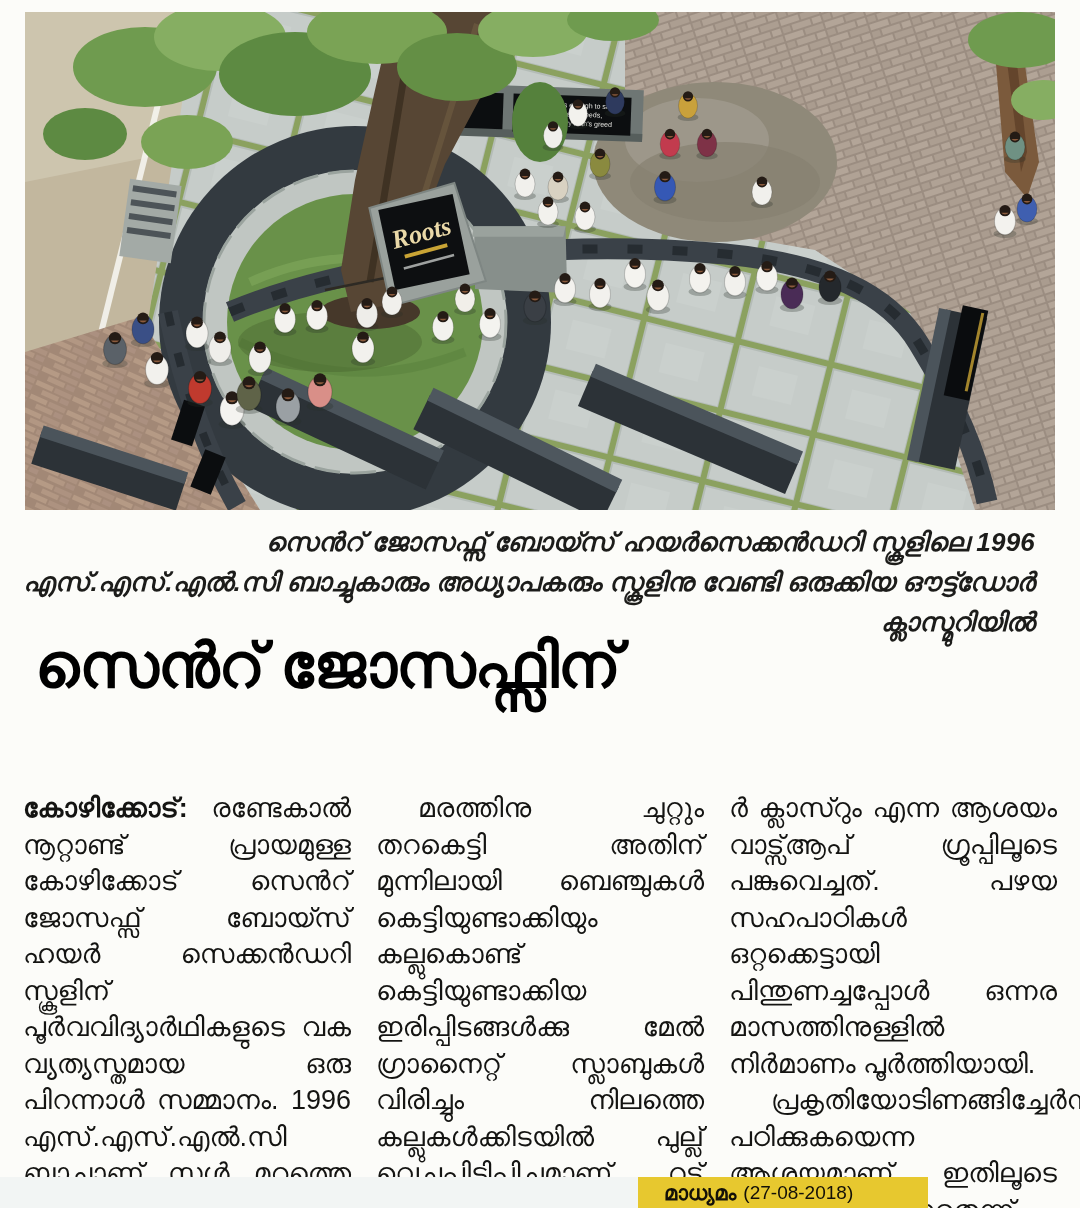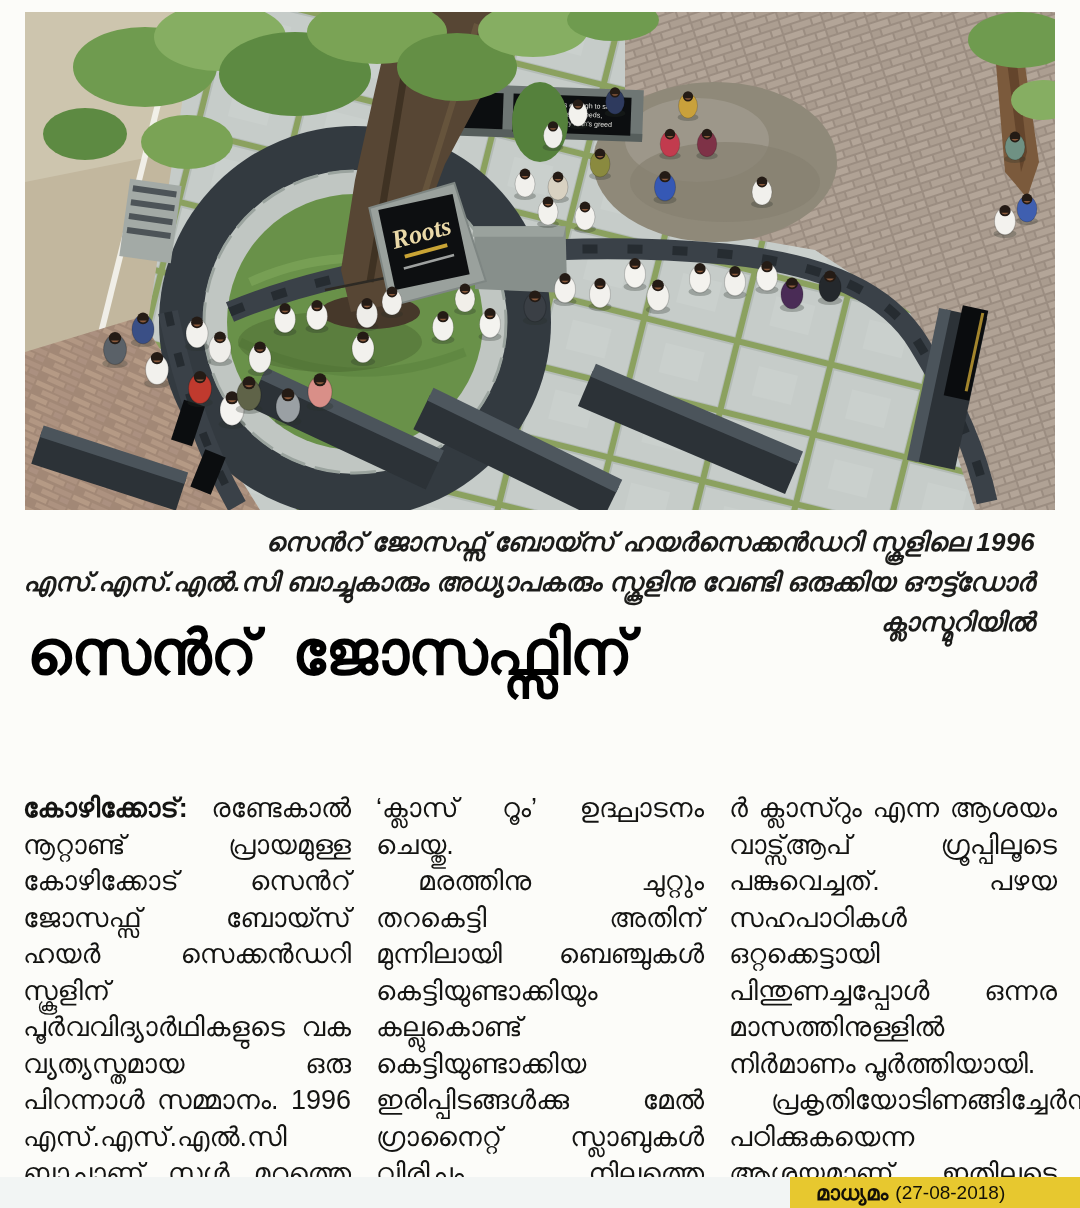--- a/index.html
+++ b/index.html
@@ -13,40 +13,39 @@
   .photo{position:absolute;left:25px;top:12px;width:1030px;height:498px;margin:0;}
   .photo svg{display:block;width:100%;height:100%;}
   
   .caption{
     position:absolute;left:23px;top:522px;width:1012px;margin:0;
     font-style:italic;font-weight:700;font-size:26px;line-height:40px;
     color:#1c1c1a;letter-spacing:.2px;text-align:right;
   }
   
   .headline{
-    position:absolute;left:23px;top:616px;width:1034px;margin:4px;
+    position:absolute;left:23px;top:616px;width:1034px;margin:12px;
     font-weight:700;font-size:62px;line-height:76px;color:#000;
     letter-spacing:-1px;
-    font-family:Liberation Mono, monospace;
   }
   
   .columns{
     position:absolute;left:23px;top:790px;width:1034px;height:378px;
     display:flex;gap:25px;
   }
   .col{
     flex:1;min-width:0;
     font-size:27px;line-height:36.5px;color:#141412;text-align:justify;
   }
   .col p{margin:0;}
   .col p.indent{text-indent:42px;}
   .dateline{font-weight:700;}
   
   .footer-strip{
-    position:absolute;left:0;bottom:0;width:1080px;height:31px;
+    position:absolute;left:0;bottom:0;width:928px;height:31px;
     background:#f2f5f4;
   }
   .source-tag{
     position:absolute;right:0;top:0;height:31px;width:290px;
     background:#e7c82f;display:flex;align-items:center;
     box-sizing:border-box;padding-left:26px;gap:7px;
   }
   .source-name{font-weight:700;font-size:21px;color:#131008;}
   .source-date{font-weight:400;font-size:19px;color:#131008;}
 </style>
@@ -484,21 +483,20 @@
 
   <p class="caption">സെൻറ് ജോസഫ്സ് ബോയ്സ് ഹയർസെക്കൻഡറി സ്കൂളിലെ 1996 എസ്.എസ്.എൽ.സി ബാച്ചുകാരും അധ്യാപകരും സ്കൂളിനു വേണ്ടി ഒരുക്കിയ ഔട്ട്ഡോർ ക്ലാസ്മുറിയിൽ</p>
 
   <h1 class="headline"><span>സെൻറ് ജോസഫ്സിന്</span><br></h1>
 
   <div class="columns" id="columns">
       <div class="col">
         <p><span class="dateline">കോഴിക്കോട്:</span> രണ്ടേകാൽ നൂറ്റാണ്ട് പ്രായമുള്ള കോഴിക്കോട് സെൻറ് ജോസഫ്സ് ബോയ്സ് ഹയർ സെക്കൻഡറി സ്കൂളിന് പൂർവവിദ്യാർഥികളുടെ വക വ്യത്യസ്തമായ ഒരു പിറന്നാൾ സമ്മാനം. 1996 എസ്.എസ്.എൽ.സി ബാച്ചാണ് സ്കൂൾ മുറ്റത്തെ മരച്ചുവട്ടിൽ റൂട്ട്സ് എന്ന പേരിൽ ഔട്ട്ഡോർ ക്ലാസ്റും ഒരുക്കിയത്. ബാച്ചിൻെറ പുനഃസമാഗമ ദിനമായ ഞായറാഴ്ച അന്നത്തെ പ്രധാനാധ്യാപകനായ ഫാദർ ജോസഫ് കല്ലേപ്പുള്ളിൽ</p>
       </div>
       <div class="col">
-        <p>‘ക്ലാസ് റൂം’ ഉദ്ഘാടനം ചെയ്തു.</p>
         <p class="indent">മരത്തിനു ചുറ്റും തറകെട്ടി അതിന് മുന്നിലായി ബെഞ്ചുകൾ കെട്ടിയുണ്ടാക്കിയും കല്ലുകൊണ്ട് കെട്ടിയുണ്ടാക്കിയ ഇരിപ്പിടങ്ങൾക്കു മേൽ ഗ്രാനൈറ്റ് സ്ലാബുകൾ വിരിച്ചും നിലത്തെ കല്ലുകൾക്കിടയിൽ പുല്ല് വെച്ചുപിടിപ്പിച്ചുമാണ് റൂട്ട്സ് ഒരുക്കിയത്. 12 ബെഞ്ചുകളിലായി 60 കുട്ടികൾക്ക് ഇരിക്കാം. നാലു ലക്ഷം രൂപയാണ് ചെലവ്.</p>
       </div>
       <div class="col">
         <p>ർ ക്ലാസ്റും എന്ന ആശയം വാട്സ്ആപ് ഗ്രൂപ്പിലൂടെ പങ്കുവെച്ചത്. പഴയ സഹപാഠികൾ ഒറ്റക്കെട്ടായി പിന്തുണച്ചപ്പോൾ ഒന്നര മാസത്തിനുള്ളിൽ നിർമാണം പൂർത്തിയായി.</p>
         <p class="indent">പ്രകൃതിയോടിണങ്ങിച്ചേർന്ന് പഠിക്കുകയെന്ന ആശയമാണ് ഇതിലൂടെ മുന്നോട്ടുവെക്കുന്നതെന്ന് ബാച്ചുകാർ പറയുന്നു. അനൂപ് ഗംഗാധരൻ സ്വാഗതവും നിലവിലെ പ്രധാനാധ്യാപകൻ തോമസ് മാത്യു നന്ദിയും പറഞ്ഞു.</p>
       </div>
     </div>
 
   <div class="footer-strip">
     <div class="source-tag">

